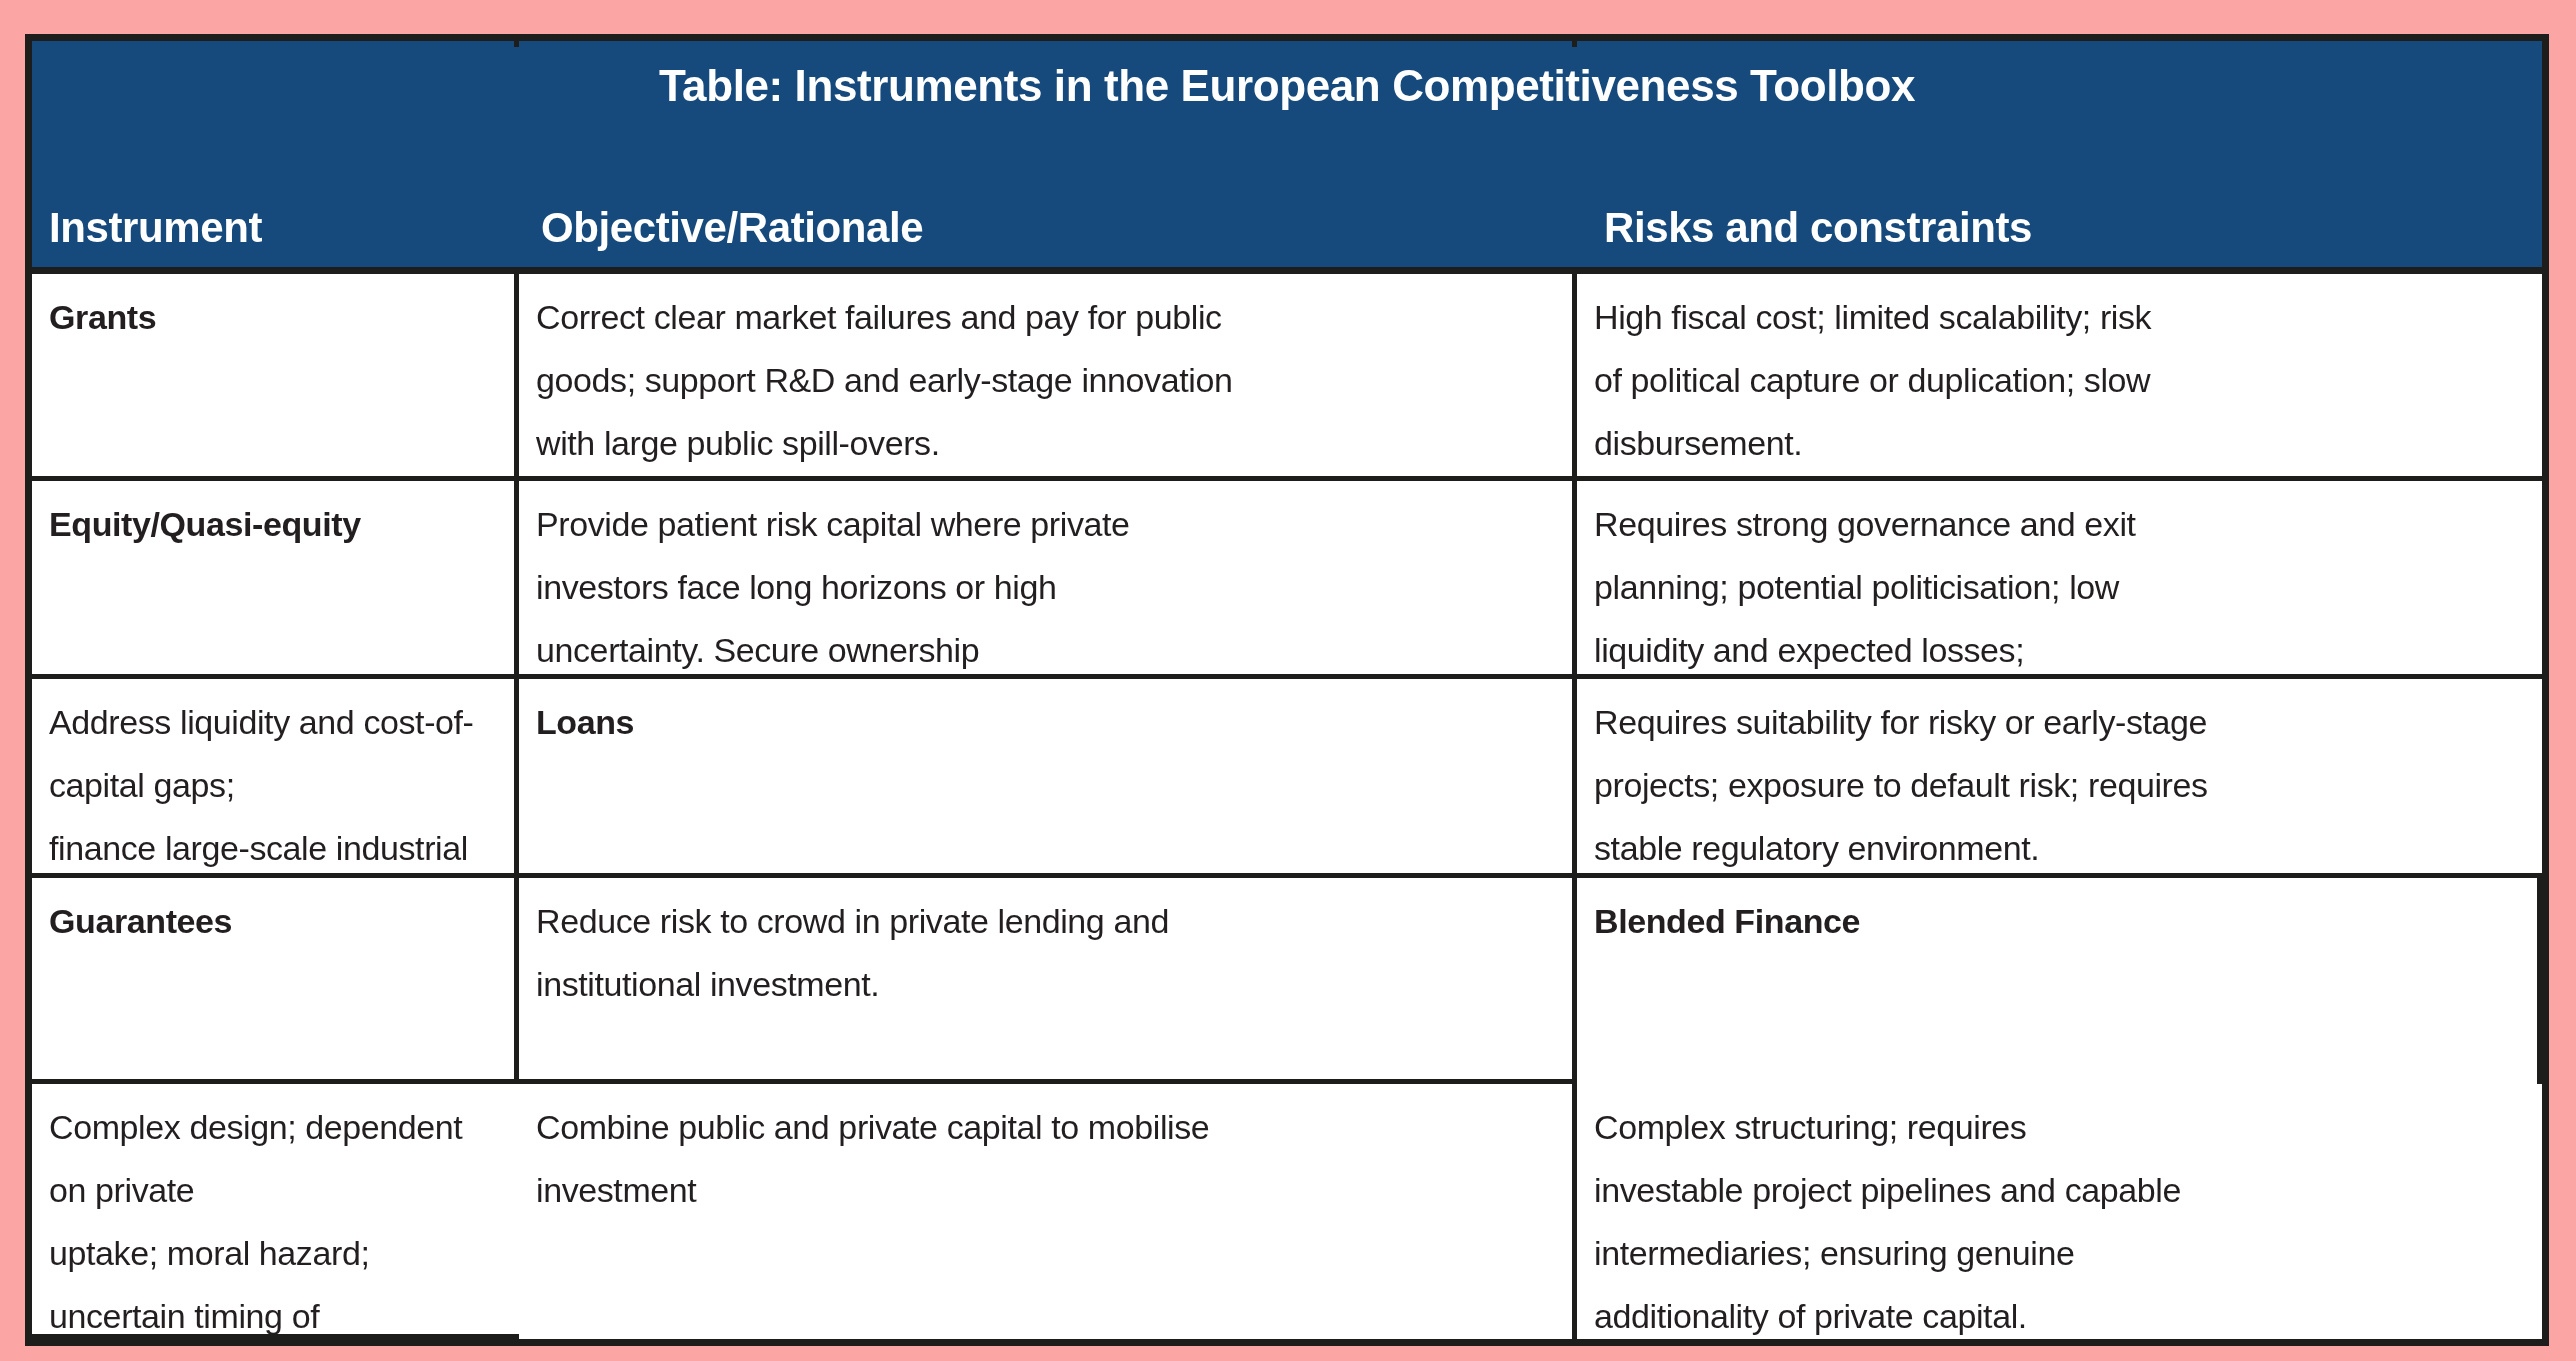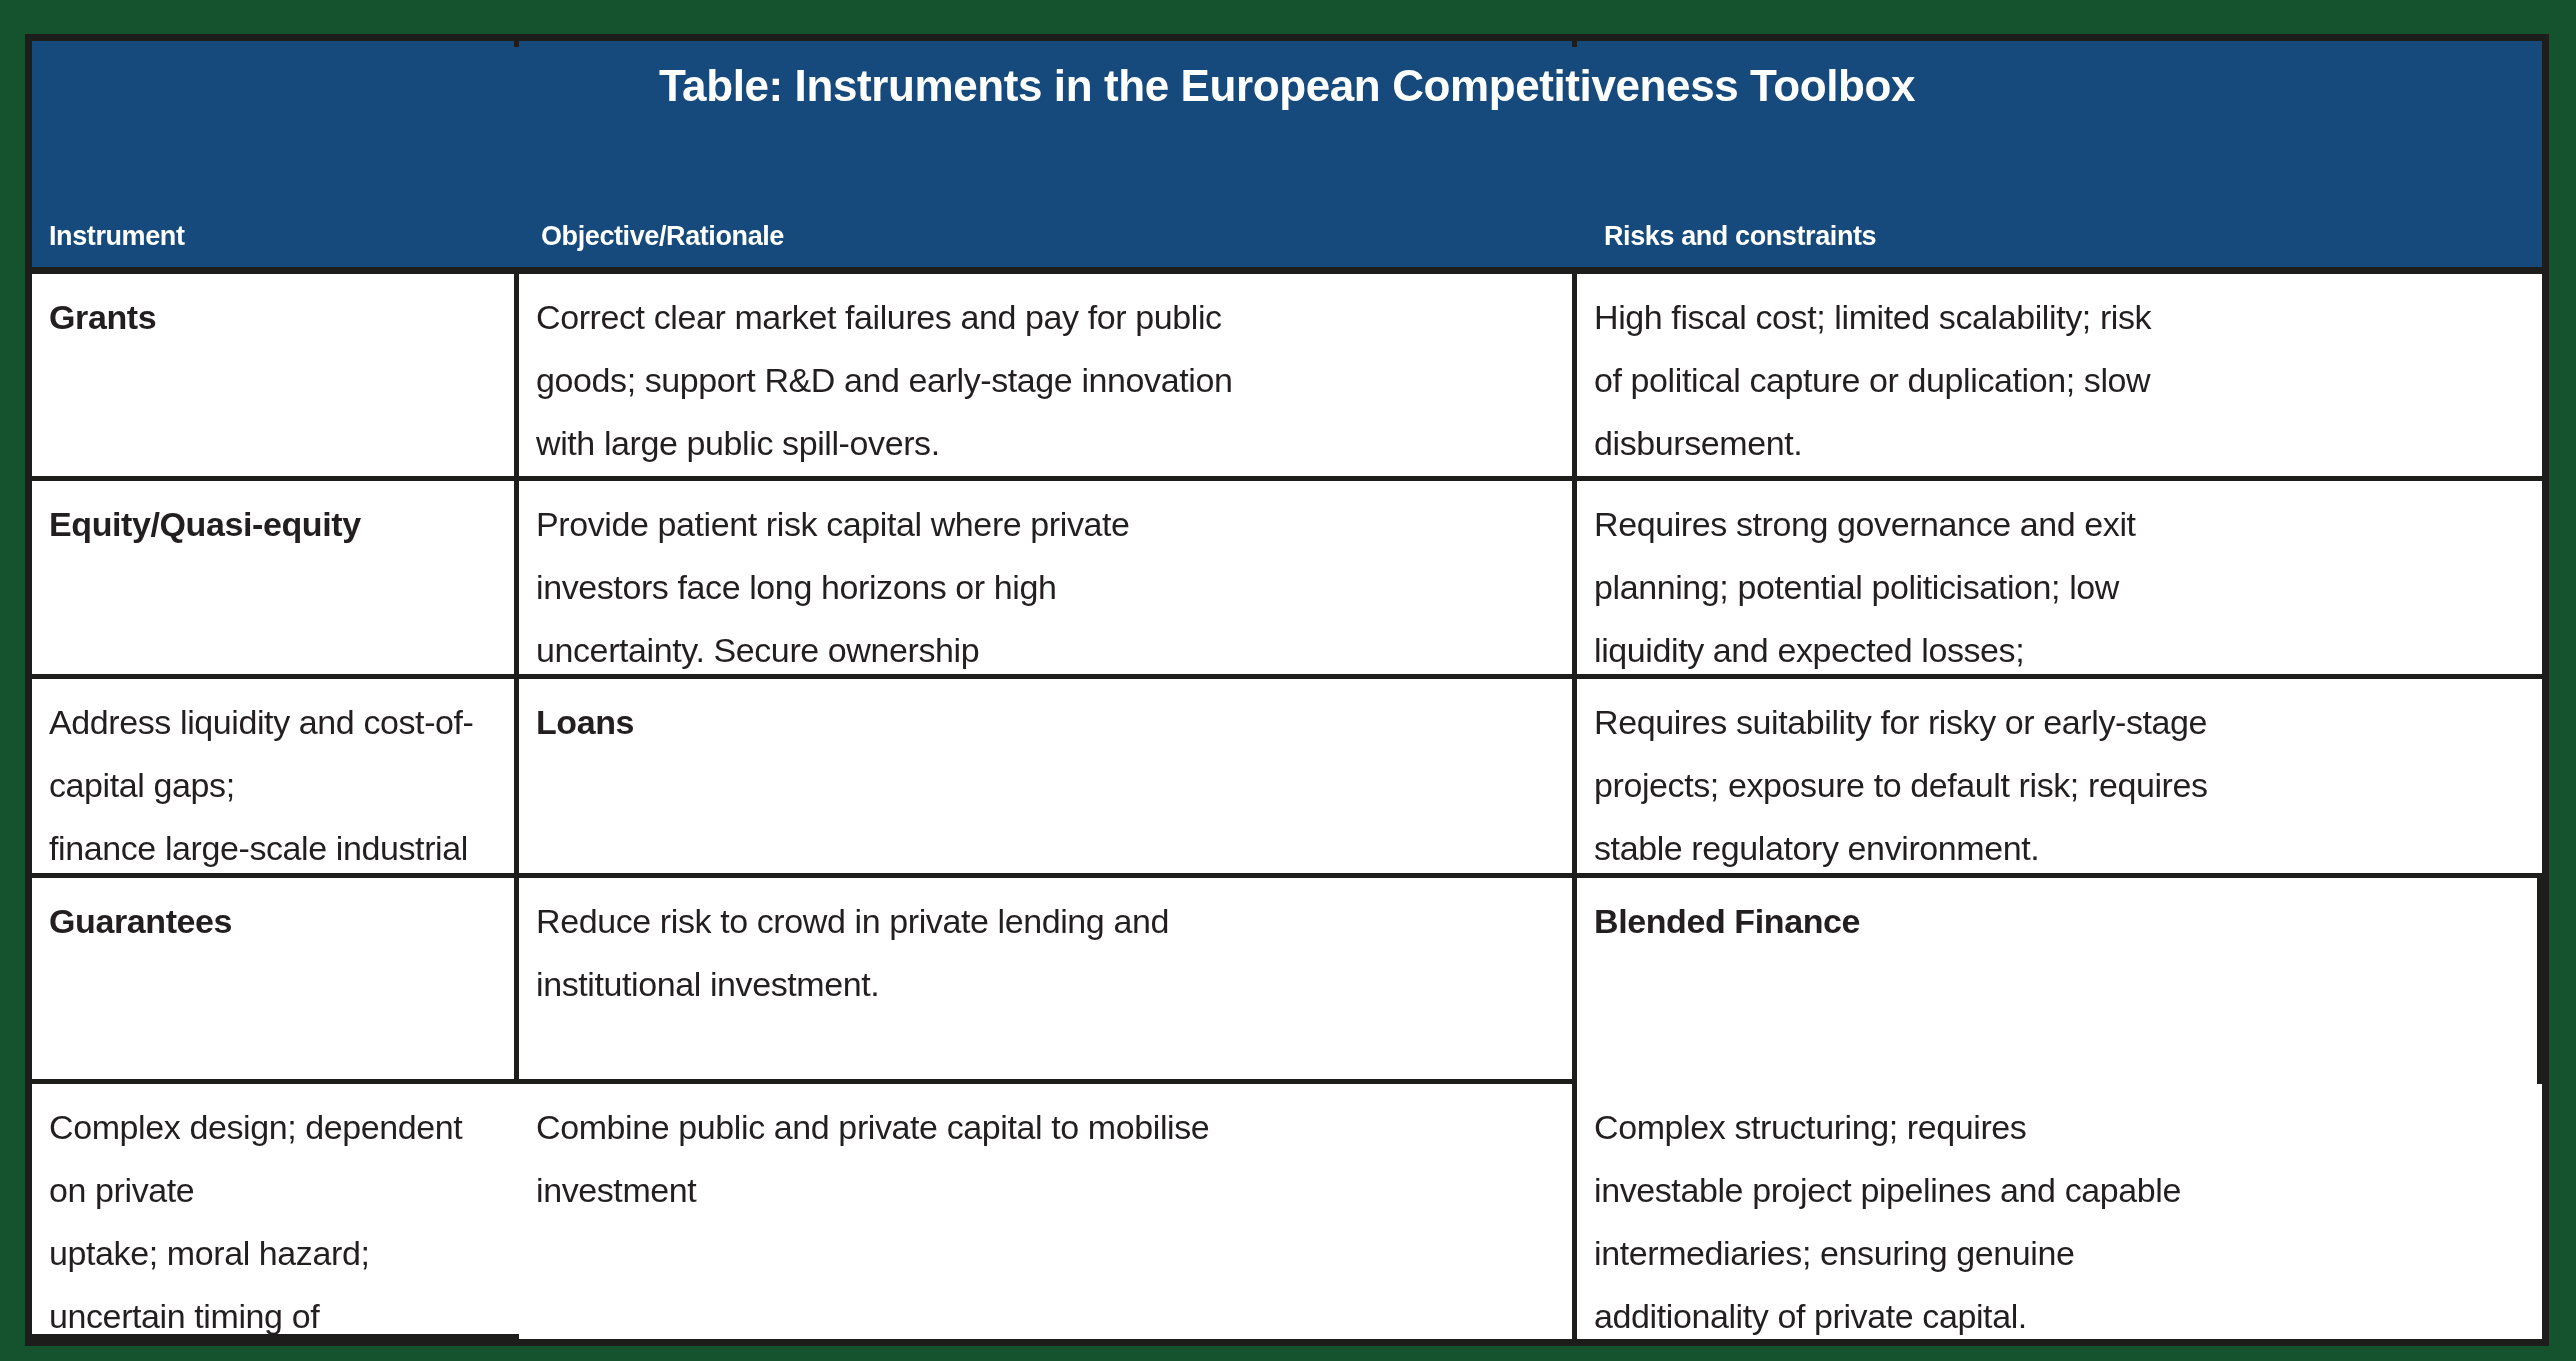--- a/index.html
+++ b/index.html
@@ -4,21 +4,21 @@
 <style>
   html, body {
     margin: 0;
     padding: 0;
     background: #ffffff;
   }
   .canvas {
     position: relative;
     width: 2576px;
     height: 1361px;
-    background: #14532d;
+    background: #fca5a5;
     font-family: "Liberation Sans", sans-serif;
     color: #231f20;
   }
   .toolbox-table {
     position: absolute;
     left: 25px;
     top: 34px;
     width: 2524px;
     height: 1312px;
     box-sizing: border-box;
@@ -55,21 +55,21 @@
     font-weight: 700;
     letter-spacing: -0.4px;
     line-height: 1.2;
   }
   .col-labels {
     display: grid;
     grid-template-columns: 492px 1063px 1fr;
     padding-bottom: 15px;
   }
   .col-label {
-    font-size: 27px;
+    font-size: 42px;
     font-weight: 700;
     letter-spacing: -0.4px;
     padding-left: 17px;
     white-space: nowrap;
   }
   .cell {
     box-sizing: border-box;
     border-right: 5px solid #1d1d1b;
     border-bottom: 5px solid #1d1d1b;
     padding: 11.8px 17px 8.4px 17px;

